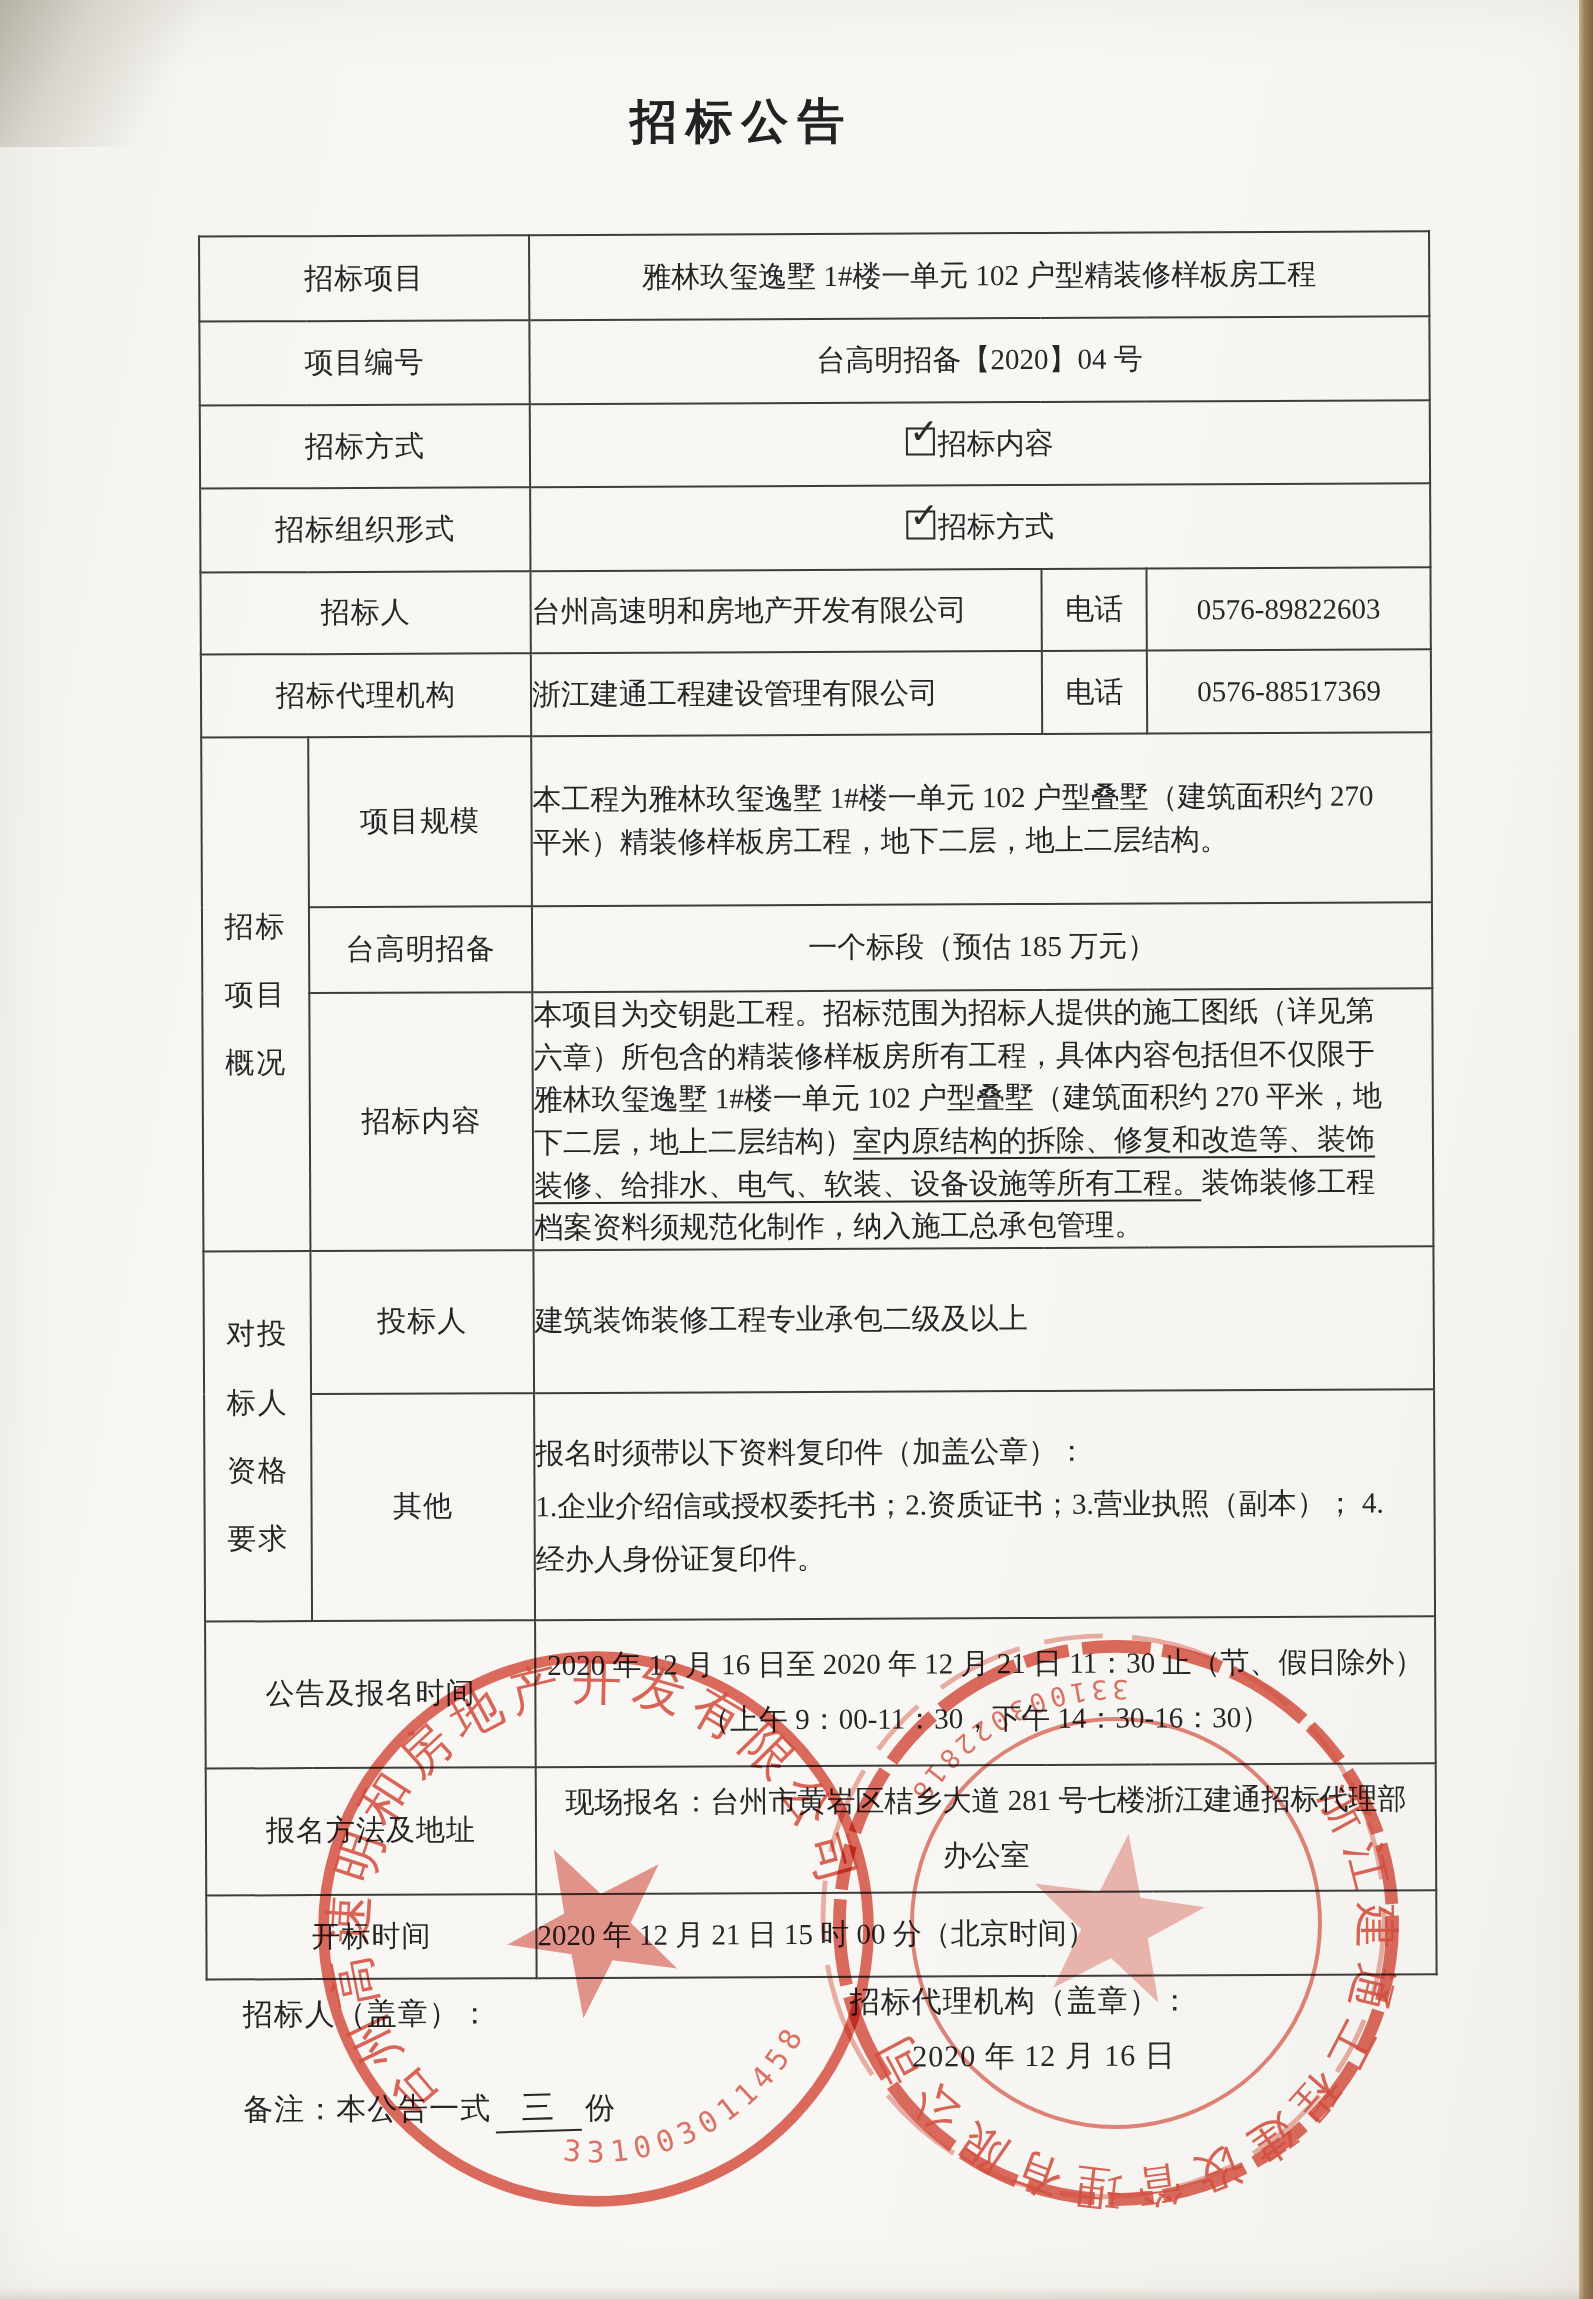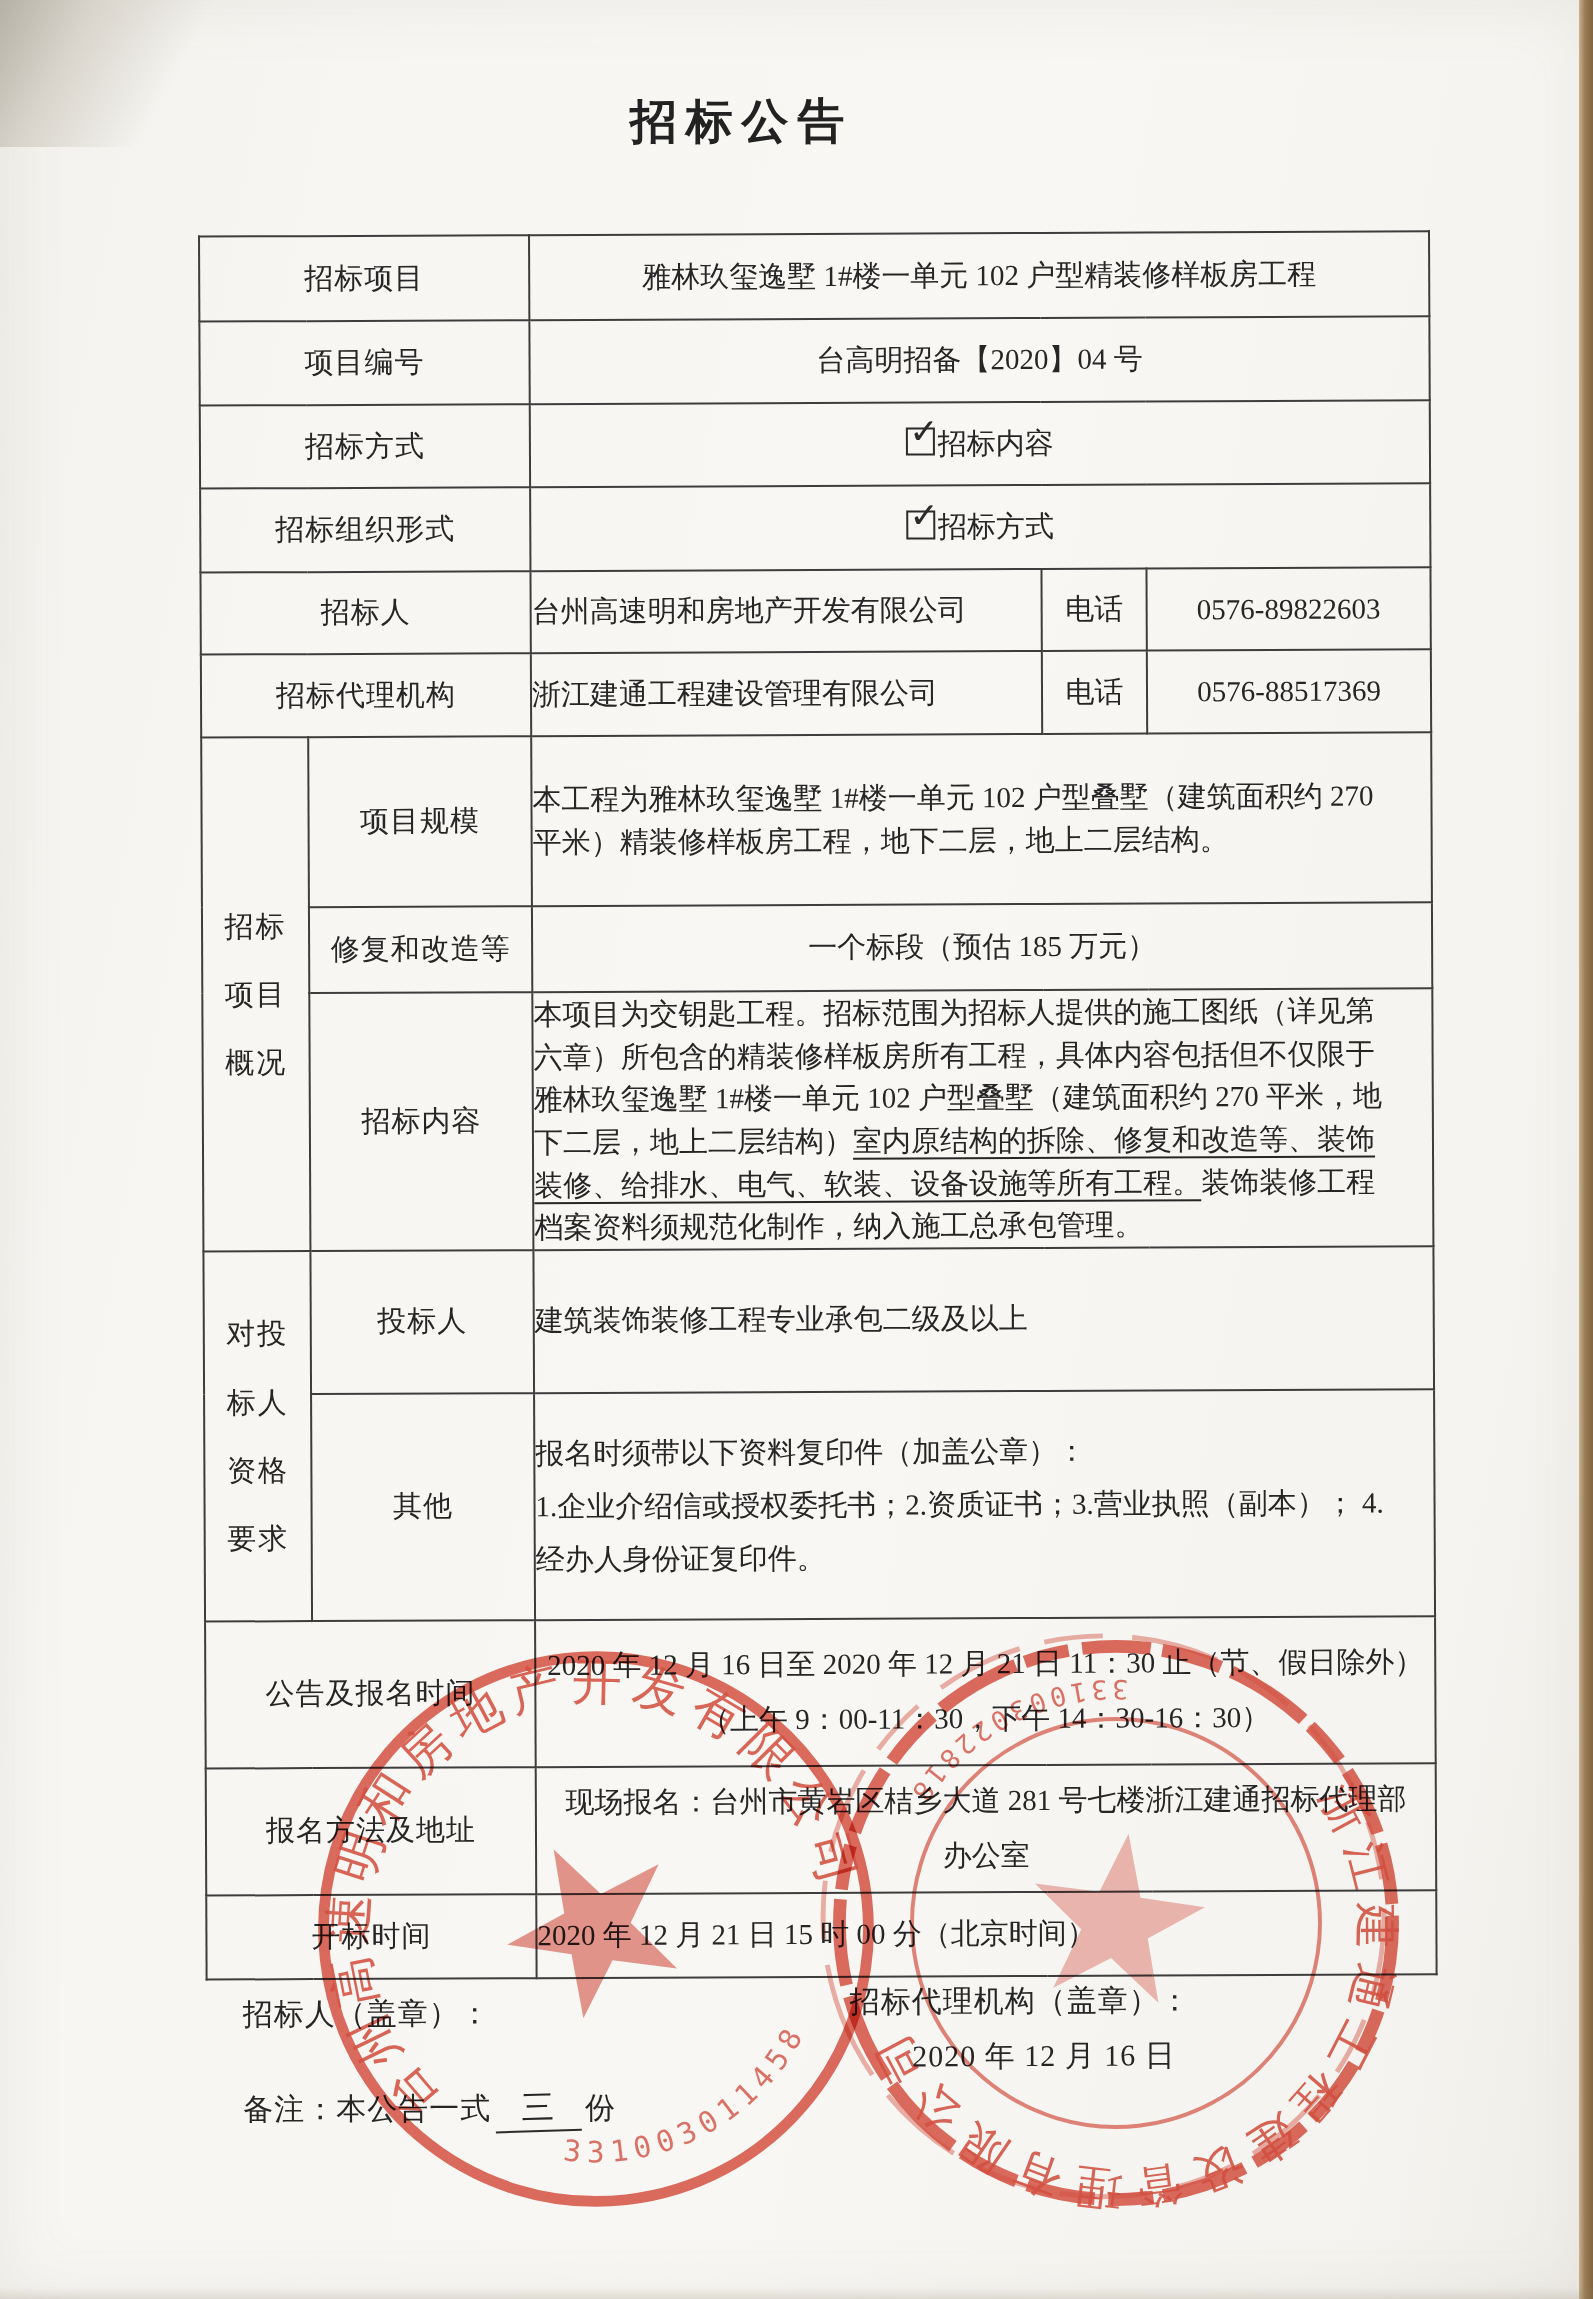--- a/index.html
+++ b/index.html
@@ -145,21 +145,21 @@
     </tr>
     <tr style="height:170px">
       <td rowspan="3" class="vlab">招标
 项目
 概况</td>
       <td class="lab">项目规模</td>
       <td colspan="3" class="para">本工程为雅林玖玺逸墅 1#楼一单元 102 户型叠墅（建筑面积约 270
 平米）精装修样板房工程，地下二层，地上二层结构。</td>
     </tr>
     <tr style="height:86px">
-      <td class="lab">修复和改造等</td>
+      <td class="lab">台高明招备</td>
       <td colspan="3" class="center">一个标段（预估 185 万元）</td>
     </tr>
     <tr style="height:249px">
       <td class="lab">招标内容</td>
       <td colspan="3" class="para"><span>本项目为交钥匙工程。招标范围为招标人提供的施工图纸（详见第
 六章）所包含的精装修样板房所有工程，具体内容包括但不仅限于
 雅林玖玺逸墅 1#楼一单元 102 户型叠墅（建筑面积约 270 平米，地
 下二层，地上二层结构）</span><span class="ul">室内原结构的拆除、修复和改造等、装饰
 装修、给排水、电气、软装、设备设施等所有工程。</span><span>装饰装修工程
 档案资料须规范化制作，纳入施工总承包管理。</span></td>

